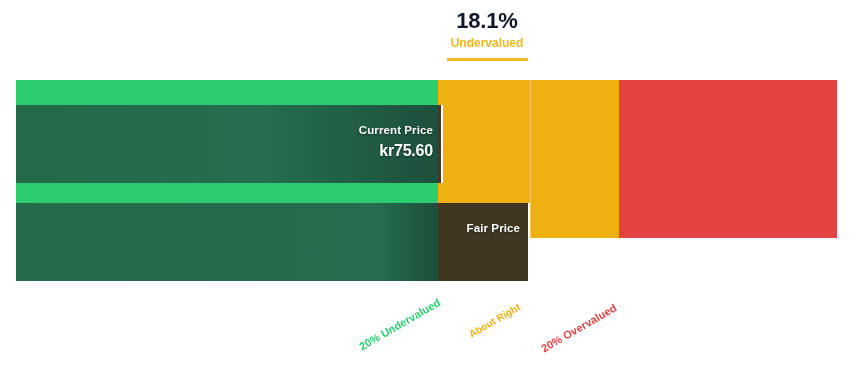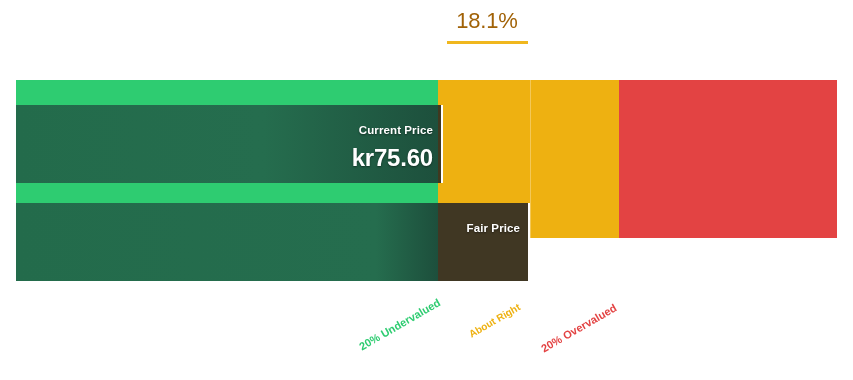--- a/index.html
+++ b/index.html
@@ -19,22 +19,22 @@
   
   #header-callout {
     position: absolute;
     left: 387px;
     top: 8px;
     width: 200px;
     text-align: center;
   }
   #pct-value {
     font-size: 22px;
-    font-weight: normal;
-    color: #a16207;
+    font-weight: bold;
+    color: #0f172a;
     line-height: 26px;
     letter-spacing: -0.2px;
   }
   #pct-label {
     font-size: 12px;
     font-weight: bold;
     color: #f0b71e;
     line-height: 16px;
     margin-top: 1px;
   }
@@ -129,45 +129,46 @@
   #caption-current { left: 240px; top: 43px; width: 177px; }
   #caption-fair    { left: 330px; top: 141px; width: 174px; }
 
   .bar-title {
     font-size: 11.5px;
     font-weight: bold;
     line-height: 15px;
     letter-spacing: 0.1px;
   }
   .bar-amount {
-    font-size: 24px;
+    font-size: 16px;
     font-weight: bold;
     line-height: 24px;
     letter-spacing: -0.2px;
-    margin-top: 8px;
+    margin-top: 1px;
   }
 
   
   .axis-label {
     position: absolute;
     font-size: 11px;
     font-weight: bold;
     white-space: nowrap;
     transform-origin: left top;
     transform: rotate(-30deg);
   }
   #axis-undervalued { left: 357px; top: 342px; color: #2ecc71; }
   #axis-aboutright  { left: 467px; top: 330px; color: #eeb111; font-size: 10px; }
   #axis-overvalued  { left: 539px; top: 344px; color: #e34343; }
 </style>
 </head>
 <body>
 
 <div id="header-callout">
   <div id="pct-value">18.1%</div>
+  <div id="pct-label">Undervalued</div>
   <div id="pct-underline"></div>
 </div>
 
 <div id="plot">
 
   <div class="zone" id="zone-under"></div>
   <div class="zone" id="zone-right"></div>
   <div class="zone" id="zone-over"></div>
   <div id="zone-divider"></div>
 

